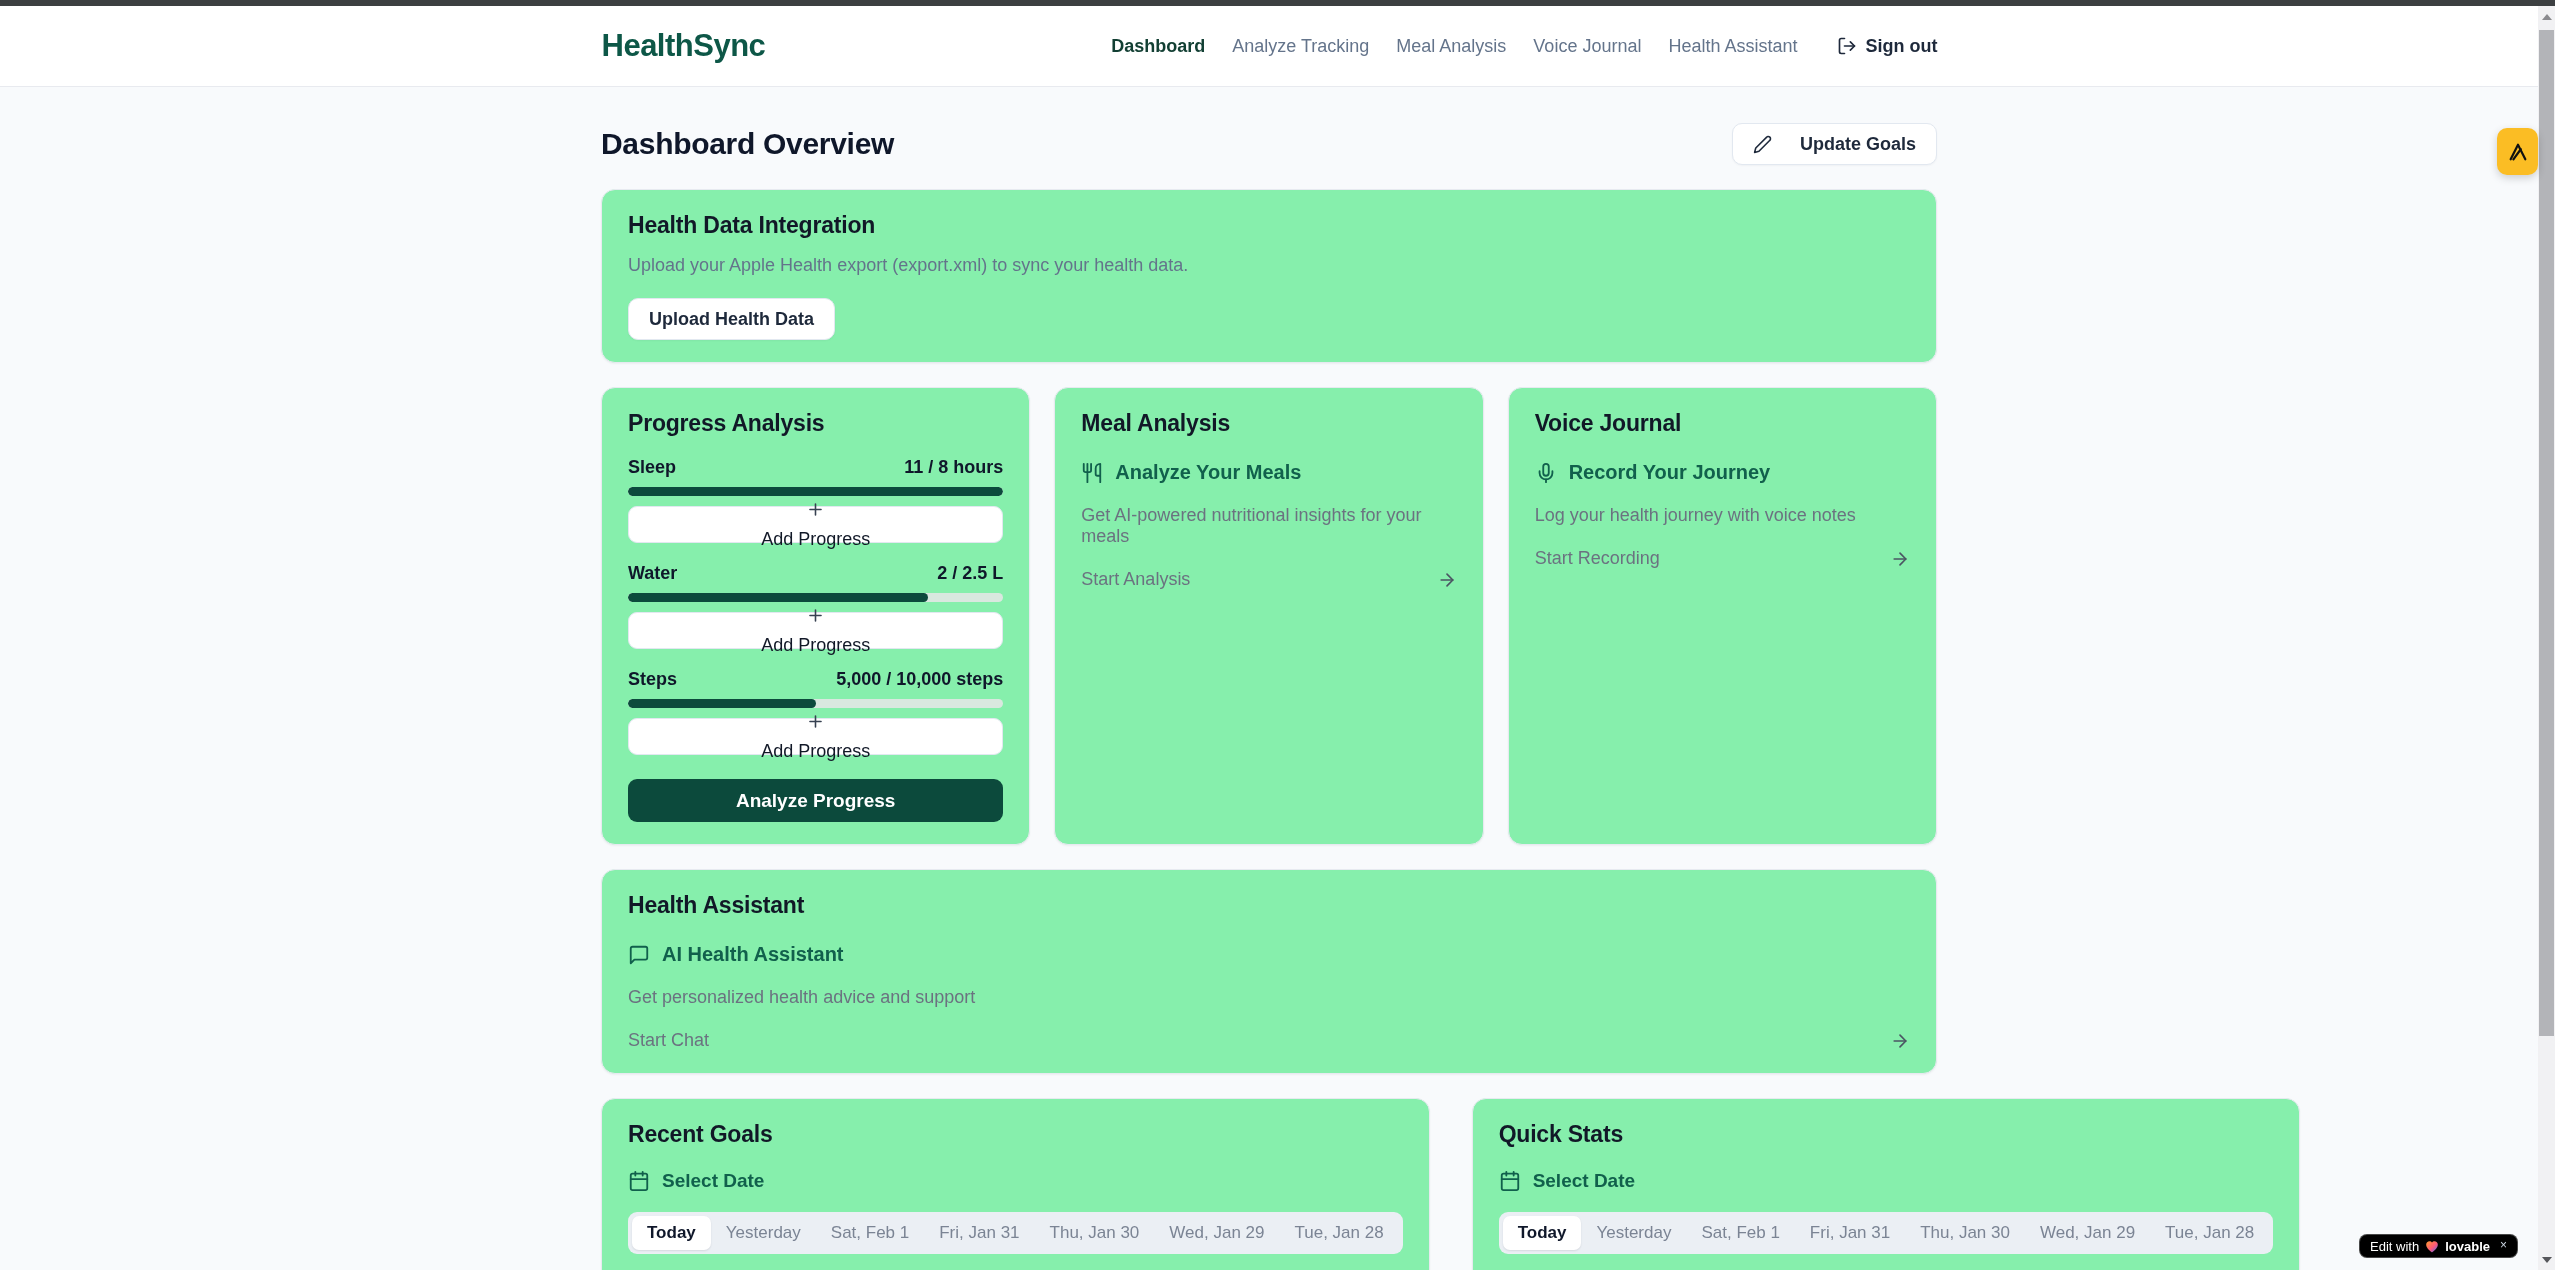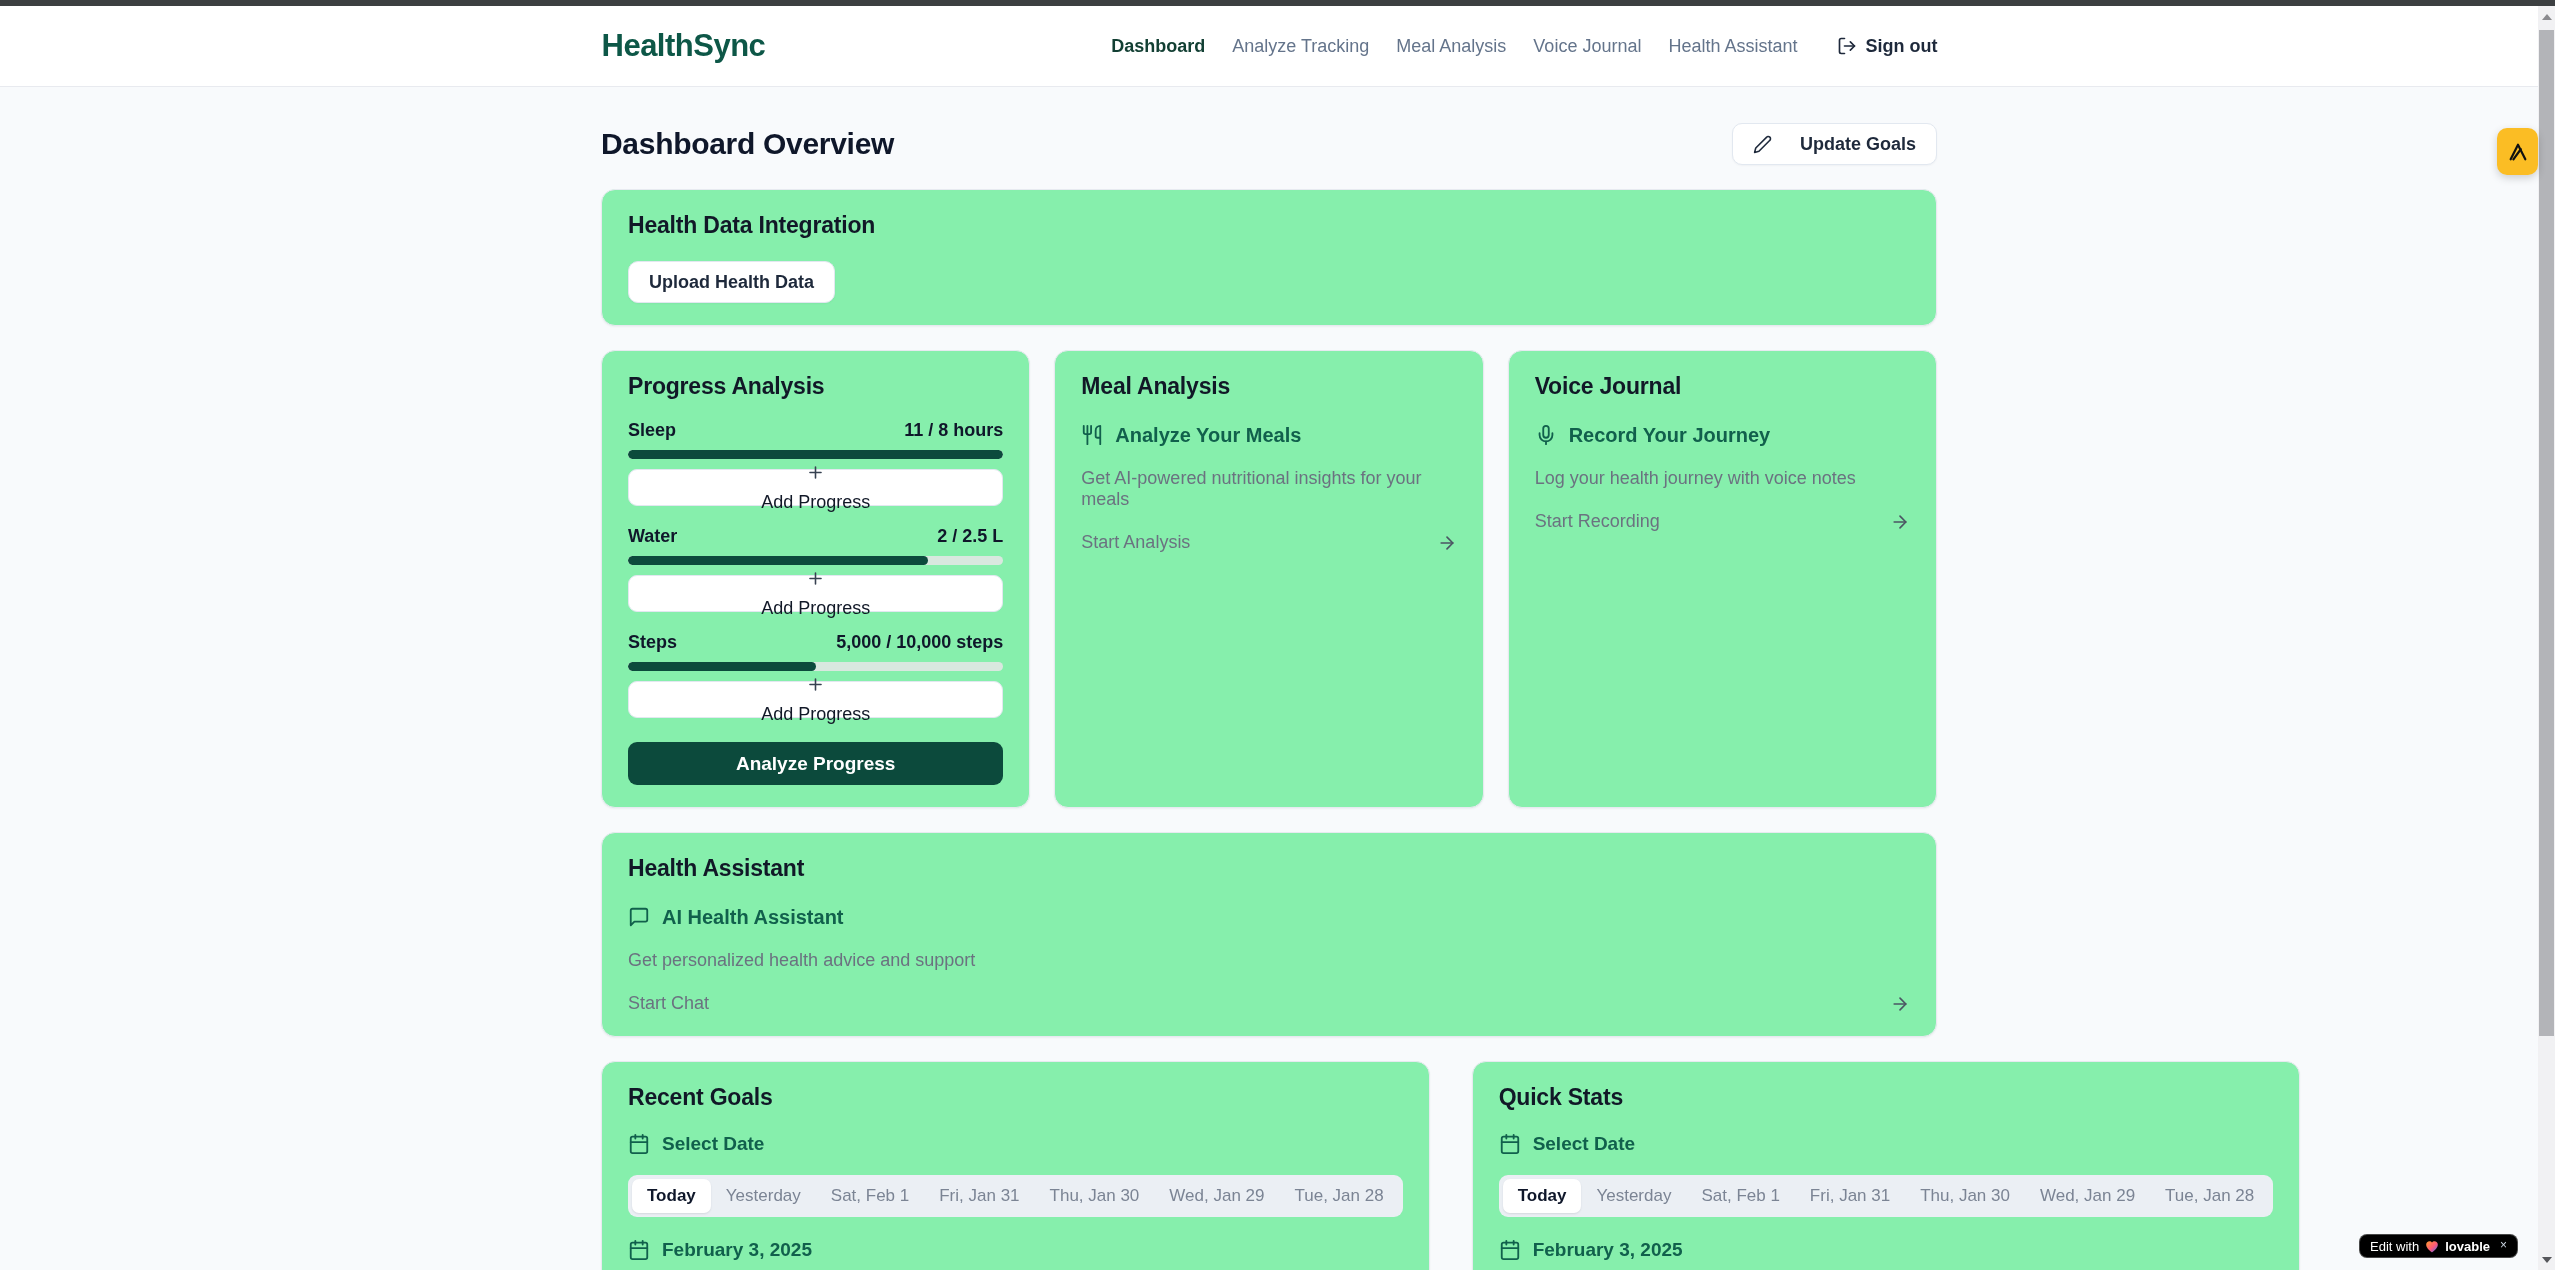--- a/index.html
+++ b/index.html
@@ -56,21 +56,21 @@
   .p-track { margin-top:9px; height:9px; border-radius:6px; background:#d9e8df; overflow:hidden; }
   .p-fill { height:100%; border-radius:6px; background:#0c4a3c; }
   .btn-add { margin-top:10px; width:100%; height:37px; display:flex; align-items:center; justify-content:center; gap:10px;
              background:#ffffff; border:1px solid #e2e8f0; border-radius:9px; font-size:18px; font-weight:500; color:#111827;
              cursor:pointer;flex-direction:column; }
   .btn-add .plus { color:#374151; display:flex; }
   .btn-primary { margin-top:24px; width:100%; height:43px; display:flex; align-items:center; justify-content:center;
                  background:#0c4a3c; color:#ffffff; border:none; border-radius:9px; font-size:19px; font-weight:700; cursor:pointer; }
 
   
-  .f-link { margin-top:24px; display:flex; align-items:flex-start; gap:12px; color:#11604c; font-size:20px; font-weight:600; cursor:pointer; }
+  .f-link { margin-top:24px; display:flex; align-items:flex-end; gap:12px; color:#11604c; font-size:20px; font-weight:600; cursor:pointer; }
   .f-desc { margin-top:21px; font-size:18px; color:#6b7280; }
   .f-action { margin-top:22px; display:flex; align-items:center; justify-content:space-between; cursor:pointer; }
   .f-action span { font-size:18px; color:#6b7280; }
   .f-action .arrow { color:#4b5563; display:flex; }
 
   .assistant { margin-top:24px; }
 
   .grid2 { margin-top:24px; display:grid; grid-template-columns:1fr 1fr; gap:42px; }
 
   .dateline { margin-top:22px; display:flex; align-items:center; gap:12px; color:#11604c; font-size:19px; font-weight:600; cursor:pointer; }
@@ -139,20 +139,21 @@
           <svg width="19" height="19" viewBox="0 0 24 24" fill="none" stroke="#1e293b" stroke-width="2" stroke-linecap="round" stroke-linejoin="round">
               <path d="M17 3a2.85 2.85 0 1 1 4 4L7.5 20.5 2 22l1.5-5.5Z"></path>
             </svg>
         </span>
         <span>Update Goals</span>
       </button>
     </div>
 
     <div class="card card-pad integration">
       <div class="card-title">Health Data Integration</div>
+      <div class="desc">Upload your Apple Health export (export.xml) to sync your health data.</div>
       <button class="btn-outline">Upload Health Data</button>
     </div>
 
     <div class="grid3">
 
       <div class="card card-pad">
         <div class="card-title">Progress Analysis</div>
 
         <div class="p-item">
           <div class="p-row">

